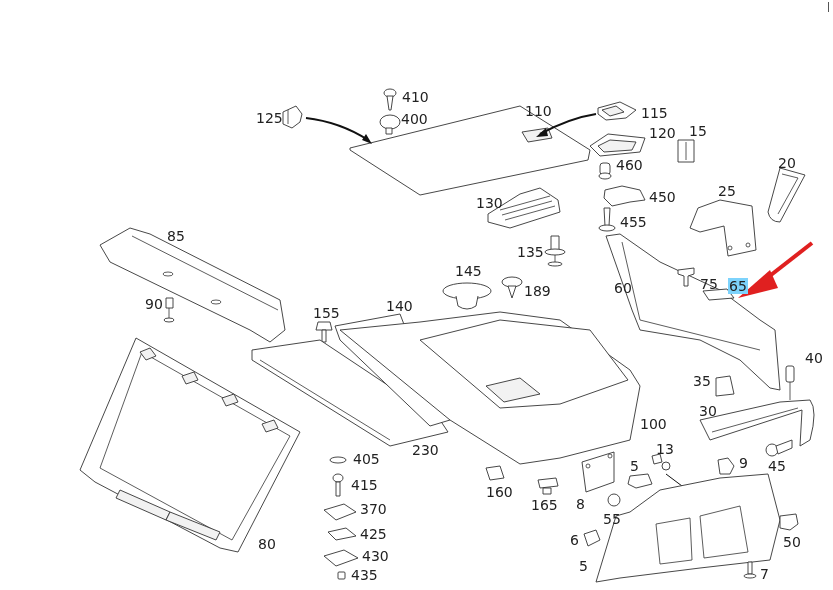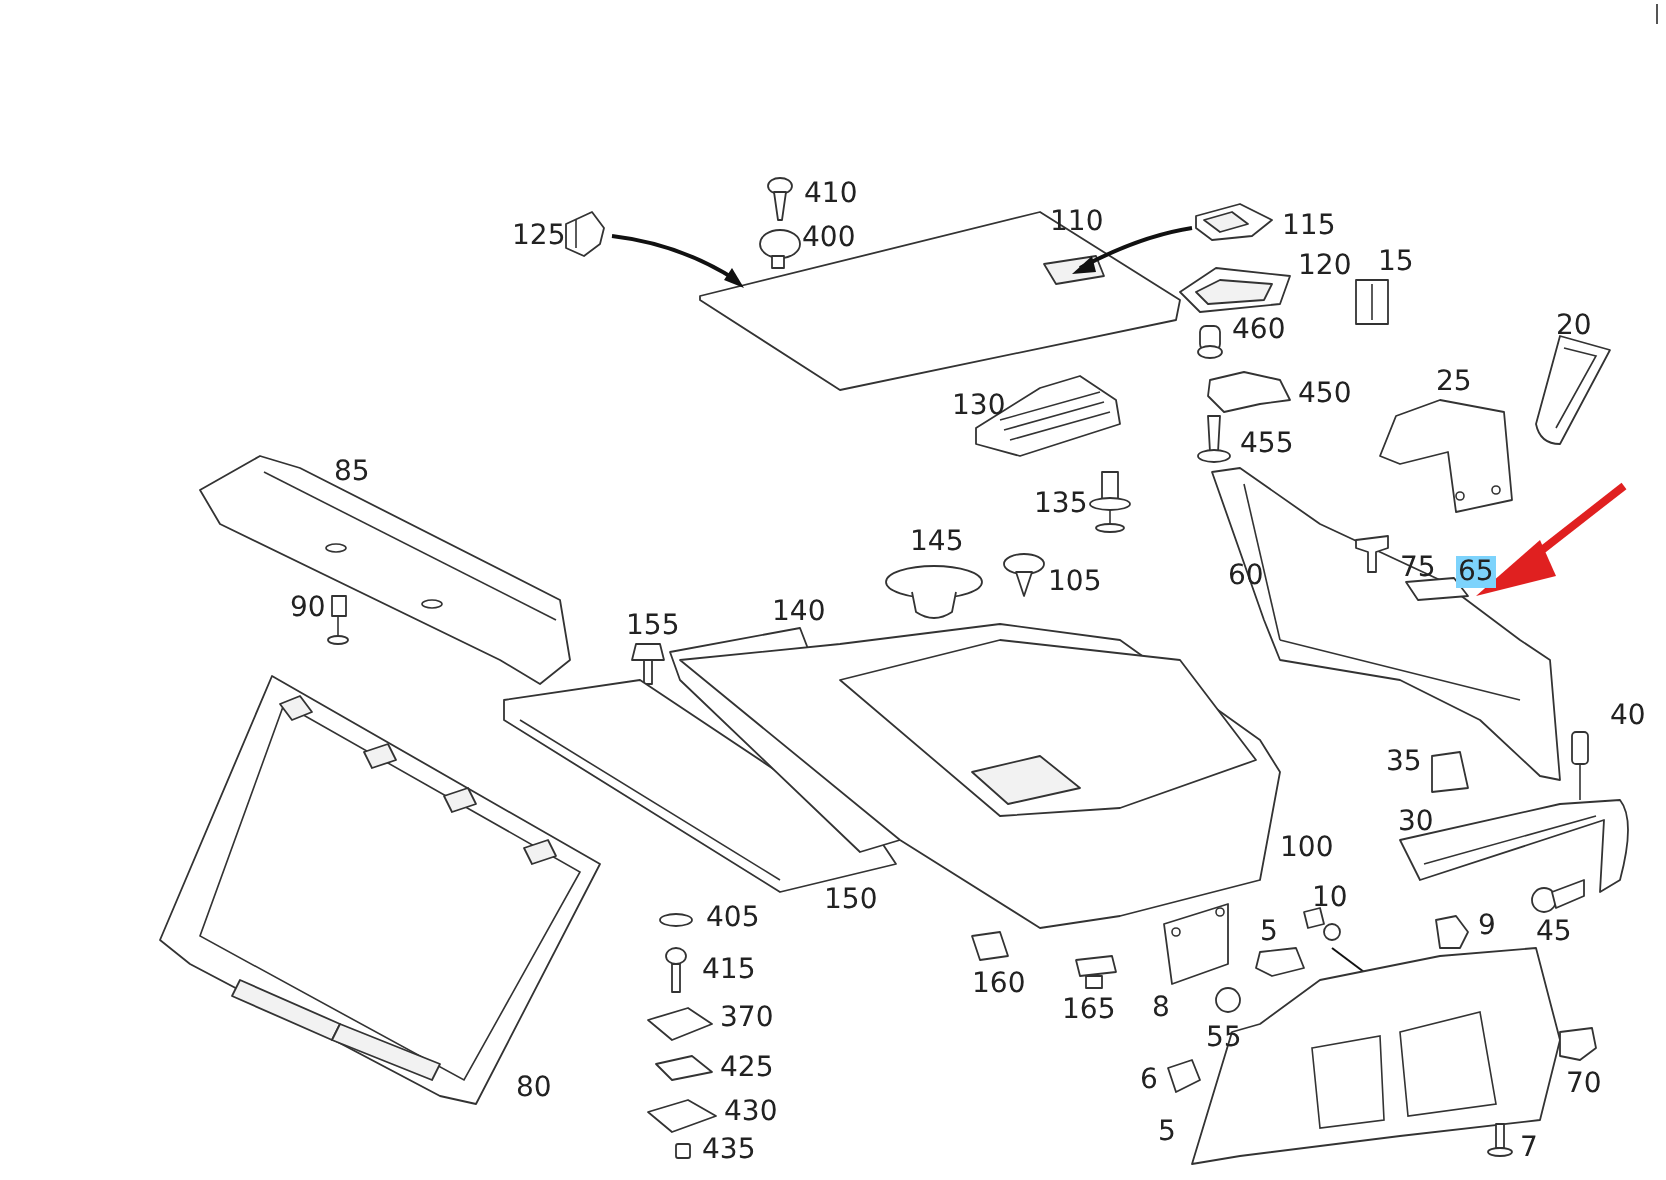--- a/index.html
+++ b/index.html
@@ -273,45 +273,45 @@
 <span class="lbl" style="left:689px;top:123px">15</span>
 <span class="lbl" style="left:616px;top:157px">460</span>
 <span class="lbl" style="left:649px;top:189px">450</span>
 <span class="lbl" style="left:620px;top:214px">455</span>
 <span class="lbl" style="left:778px;top:155px">20</span>
 <span class="lbl" style="left:718px;top:183px">25</span>
 <span class="lbl" style="left:476px;top:195px">130</span>
 <span class="lbl" style="left:517px;top:244px">135</span>
 <span class="lbl" style="left:167px;top:228px">85</span>
 <span class="lbl" style="left:455px;top:263px">145</span>
-<span class="lbl" style="left:524px;top:283px">105</span>
+<span class="lbl" style="left:524px;top:283px">189</span>
 <span class="lbl" style="left:700px;top:276px">75</span>
 <span class="lbl hl" style="left:728px;top:278px">65</span>
 <span class="lbl" style="left:614px;top:280px">60</span>
 <span class="lbl" style="left:145px;top:296px">90</span>
 <span class="lbl" style="left:313px;top:305px">155</span>
 <span class="lbl" style="left:386px;top:298px">140</span>
 <span class="lbl" style="left:805px;top:350px">40</span>
 <span class="lbl" style="left:693px;top:373px">35</span>
 <span class="lbl" style="left:699px;top:403px">30</span>
 <span class="lbl" style="left:640px;top:416px">100</span>
-<span class="lbl" style="left:412px;top:442px">150</span>
-<span class="lbl" style="left:656px;top:441px">10</span>
+<span class="lbl" style="left:412px;top:442px">230</span>
+<span class="lbl" style="left:656px;top:441px">13</span>
 <span class="lbl" style="left:739px;top:455px">9</span>
 <span class="lbl" style="left:768px;top:458px">45</span>
 <span class="lbl" style="left:353px;top:451px">405</span>
 <span class="lbl" style="left:630px;top:458px">5</span>
 <span class="lbl" style="left:351px;top:477px">415</span>
 <span class="lbl" style="left:486px;top:484px">160</span>
 <span class="lbl" style="left:360px;top:501px">370</span>
 <span class="lbl" style="left:531px;top:497px">165</span>
 <span class="lbl" style="left:576px;top:496px">8</span>
 <span class="lbl" style="left:603px;top:511px">55</span>
 <span class="lbl" style="left:258px;top:536px">80</span>
 <span class="lbl" style="left:360px;top:526px">425</span>
 <span class="lbl" style="left:570px;top:532px">6</span>
-<span class="lbl" style="left:783px;top:534px">70</span>
+<span class="lbl" style="left:783px;top:534px">50</span>
 <span class="lbl" style="left:362px;top:548px">430</span>
 <span class="lbl" style="left:579px;top:558px">5</span>
 <span class="lbl" style="left:351px;top:567px">435</span>
 <span class="lbl" style="left:760px;top:566px">7</span>
 
 </div>
 
 </body></html>

